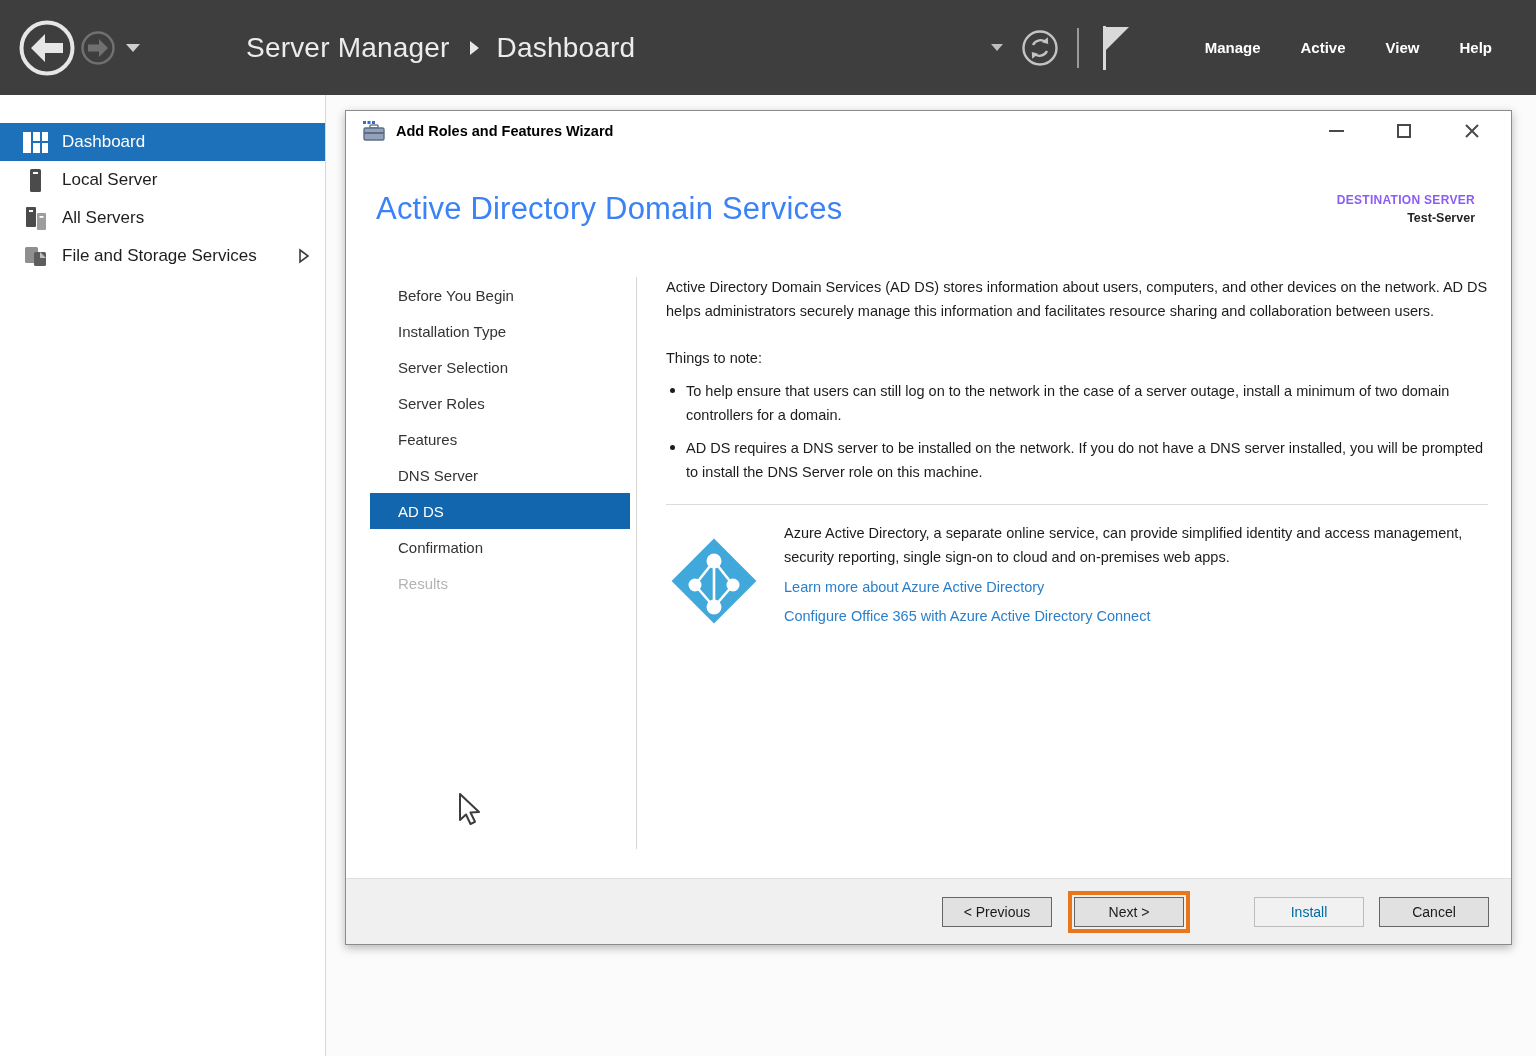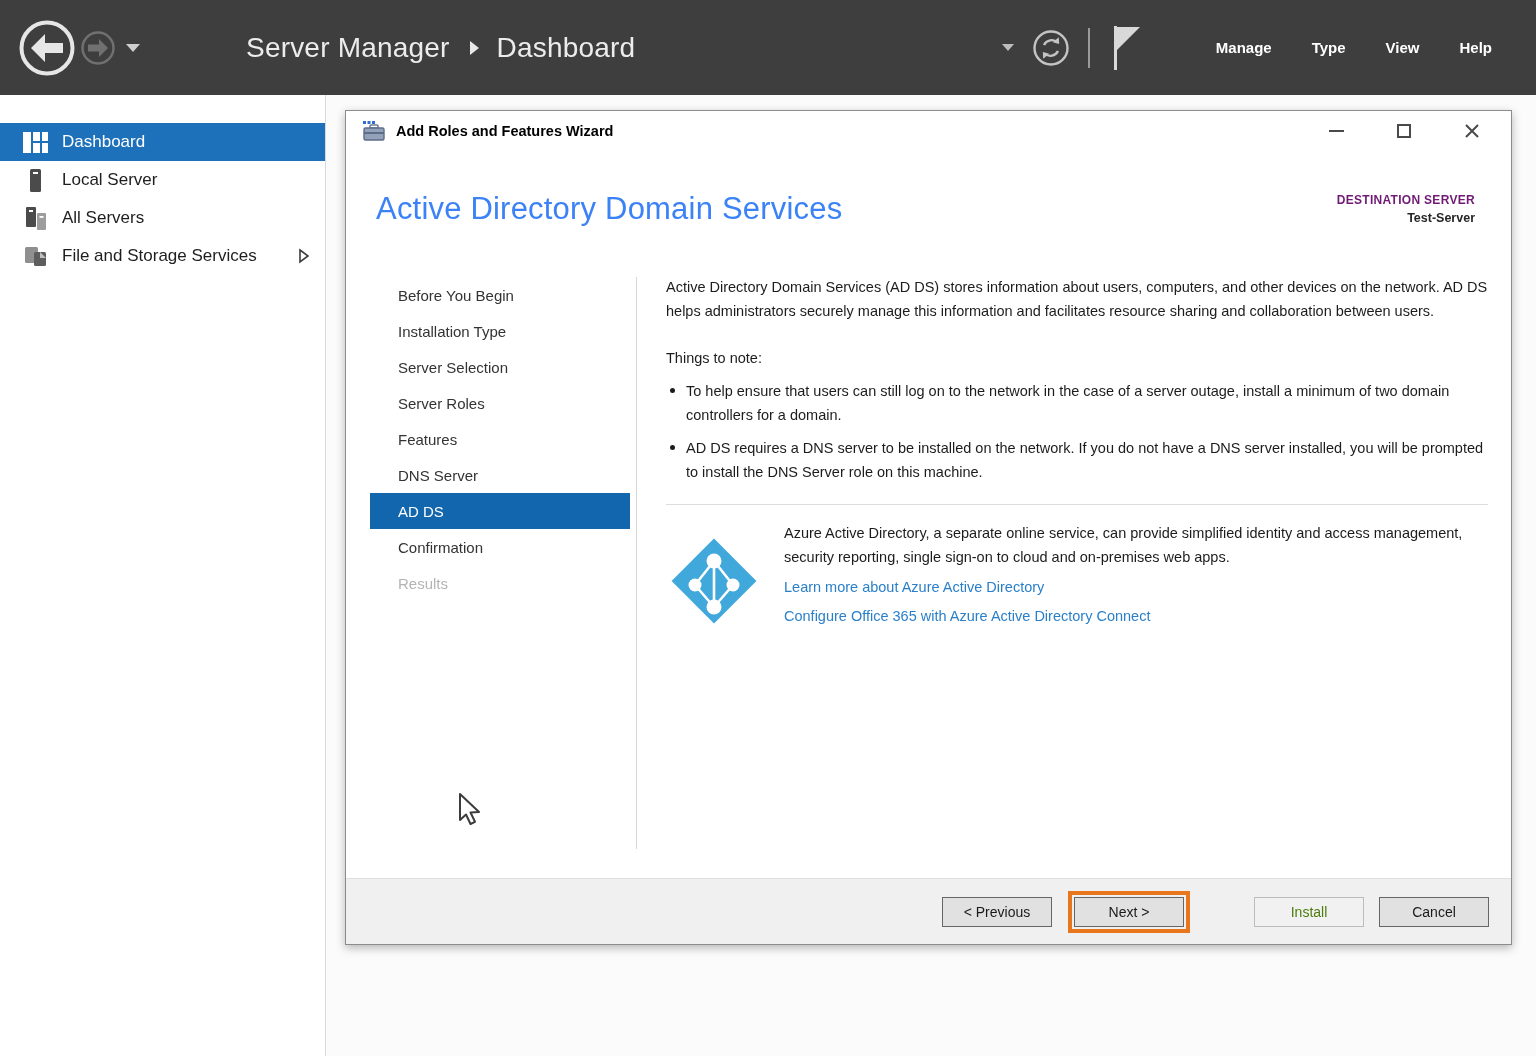--- a/index.html
+++ b/index.html
@@ -37,21 +37,21 @@
   .dlg-icon { width:24px; height:22px; margin-left:16px; }
   .dlg-title { margin-left:10px; font-size:14.5px; font-weight:700; color:#000000; }
   .win-controls { margin-left:auto; display:flex; align-items:center; padding-right:22px; }
   .win-btn { width:34px; height:30px; display:flex; align-items:center; justify-content:center; margin-left:34px; cursor:default; }
   .glyph-min { width:15px; height:2px; background:#4a4a4a; }
   .glyph-max { width:14px; height:14px; border:2px solid #4a4a4a; background:transparent; }
 
   .dlg-header { position:absolute; left:0; top:40px; right:0; height:118px; background:#ffffff; }
   .page-title { position:absolute; left:30px; top:40px; font-size:31px; font-weight:300; color:#3b82f6; letter-spacing:.2px; }
   .dest-block { position:absolute; right:36px; top:42px; text-align:right; }
-  .dest-label { font-size:12px; font-weight:700; color:#701a75; letter-spacing:.3px; }
+  .dest-label { font-size:12px; font-weight:700; color:#8b5cf6; letter-spacing:.3px; }
   .dest-server { font-size:12.5px; font-weight:700; color:#262626; margin-top:4px; }
 
   .dlg-body { position:absolute; left:0; top:158px; right:0; bottom:66px; background:#ffffff; }
   .steps { list-style:none; position:absolute; left:24px; top:8px; width:260px; }
   .step { height:36px; display:flex; align-items:center; padding-left:28px; font-size:15px; color:#333333; cursor:default; }
   .step.selected { background:#1266ad; color:#ffffff; }
   .step.disabled { color:#b4b4b4; }
   .v-divider { position:absolute; left:290px; top:8px; width:1px; height:572px; background:#d6d6d6; }
 
   .content { position:absolute; left:320px; top:6px; width:822px; font-size:14.5px; line-height:24px; color:#1c1c1c; }
@@ -62,21 +62,21 @@
   .bullets li::before { content:""; position:absolute; left:4px; top:9px; width:5px; height:5px; border-radius:50%; background:#1c1c1c; }
   .content hr { border:none; border-top:1px solid #dcdcdc; margin:20px 0 16px 0; }
   .azure-row { display:flex; align-items:flex-start; }
   .azure-icon { width:96px; height:96px; flex:0 0 96px; margin-top:12px; }
   .azure-texts { margin-left:22px; }
   .azure-desc { margin-bottom:4px; }
   .link { display:block; color:#2a7fc9; line-height:29px; cursor:pointer; text-decoration:none; }
 
   .dlg-footer { position:absolute; left:0; bottom:0; right:0; height:66px; background:#f0f0f0; border-top:1px solid #dfdfdf; display:flex; align-items:center; justify-content:flex-end; padding-right:22px;padding-left:42px; }
   .btn { width:110px; height:30px; background:#e1e1e1; border:1px solid #666666; font-family:"Liberation Sans", sans-serif; font-size:14px; color:#1a1a1a; cursor:pointer; }
-  .btn.disabled { background:#f1f1f1; border-color:#bcbcbc; color:#4d7c0f; cursor:default; }
+  .btn.disabled { background:#f1f1f1; border-color:#bcbcbc; color:#0369a1; cursor:default; }
   .btn-prev { margin-right:16px; }
   .next-ring { border:4px solid #e8761d; padding:2px; display:flex; margin-right:64px; background:#f0f0f0; }
   .btn-install { margin-right:15px; }
 
   .cursor { position:absolute; left:452px; top:790px; width:34px; height:40px; pointer-events:none; z-index:50; }
 </style>
 </head>
 <body>
 
 <div class="screen">
@@ -109,21 +109,21 @@
         <path d="M26 22 a8.5 8.5 0 0 1 -13.5 2.5" fill="none" stroke="#c4c4c4" stroke-width="2.4"></path>
         <path d="M11.2 29.8 L10.8 23 L17.2 24.8 Z" fill="#c4c4c4"></path>
       </svg>
       <span class="topbar-sep"></span>
       <svg class="flag-icon" viewBox="0 0 34 48">
         <rect x="6" y="2" width="3" height="44" fill="#d9d9d9"></rect>
         <path d="M9 3 L32 3 L9 26 Z" fill="#d9d9d9"></path>
       </svg>
       <nav class="menu">
         <span class="menu-item">Manage</span>
-        <span class="menu-item">Type</span>
+        <span class="menu-item">Active</span>
         <span class="menu-item">View</span>
         <span class="menu-item">Help</span>
       </nav>
     </div>
   </header>
 
   <aside class="sidebar">
     <ul class="side-list">
       <li class="side-item selected">
         <svg class="s-icon" viewBox="0 0 27 27">

